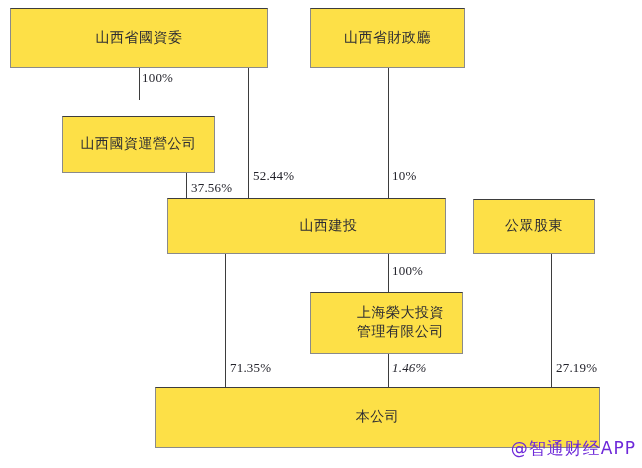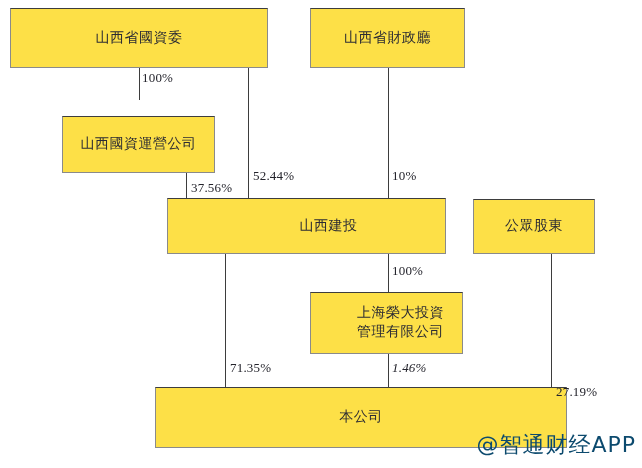--- a/index.html
+++ b/index.html
@@ -49,22 +49,22 @@
     font-size: 13px;
     color: #23232b;
     white-space: nowrap;
     z-index: 4;
     letter-spacing: 0.2px;
   }
   #watermark {
     position: absolute;
     right: 6px;
     bottom: 8px;
-    font-size: 22px;
-    color: #0c4a6e;
+    font-size: 17px;
+    color: #6d28d9;
     letter-spacing: 1px;
     font-family: "DejaVu Sans", "Liberation Sans", sans-serif;
     z-index: 6;
     user-select: none;
   }
 </style>
 </head>
 <body>
 
 <div id="chart-root">
@@ -103,35 +103,35 @@
 
   <div class="node-box" style="left:473px; top:199px; width:122px; height:55px;">
     <span class="node-label">公眾股東</span>
   </div>
 
   <div class="node-box" style="left:310px; top:292px; width:153px; height:62px;padding-left:28px;">
     <span class="node-label">上海榮大投資
 管理有限公司</span>
   </div>
 
-  <div class="node-box" style="left:155px; top:387px; width:412px; height:61px;">
+  <div class="node-box" style="left:155px; top:387px; width:445px; height:61px;">
     <span class="node-label">本公司</span>
   </div>
 
   <div class="edge-label" style="left:142px; top:70px;">100%</div>
 
   <div class="edge-label" style="left:253px; top:168px;">52.44%</div>
 
   <div class="edge-label" style="left:191px; top:180px;">37.56%</div>
 
   <div class="edge-label" style="left:392px; top:168px;">10%</div>
 
   <div class="edge-label" style="left:392px; top:263px;">100%</div>
 
   <div class="edge-label" style="left:230px; top:360px;">71.35%</div>
 
   <div class="edge-label" style="left:392px; top:360px;font-style:italic;">1.46%</div>
 
-  <div class="edge-label" style="left:556px; top:360px;margin-top:24px;">27.19%</div>
+  <div class="edge-label" style="left:556px; top:360px;">27.19%</div>
 
   <div id="watermark">@智通财经APP</div>
 
 </div>
 
 </body></html>

